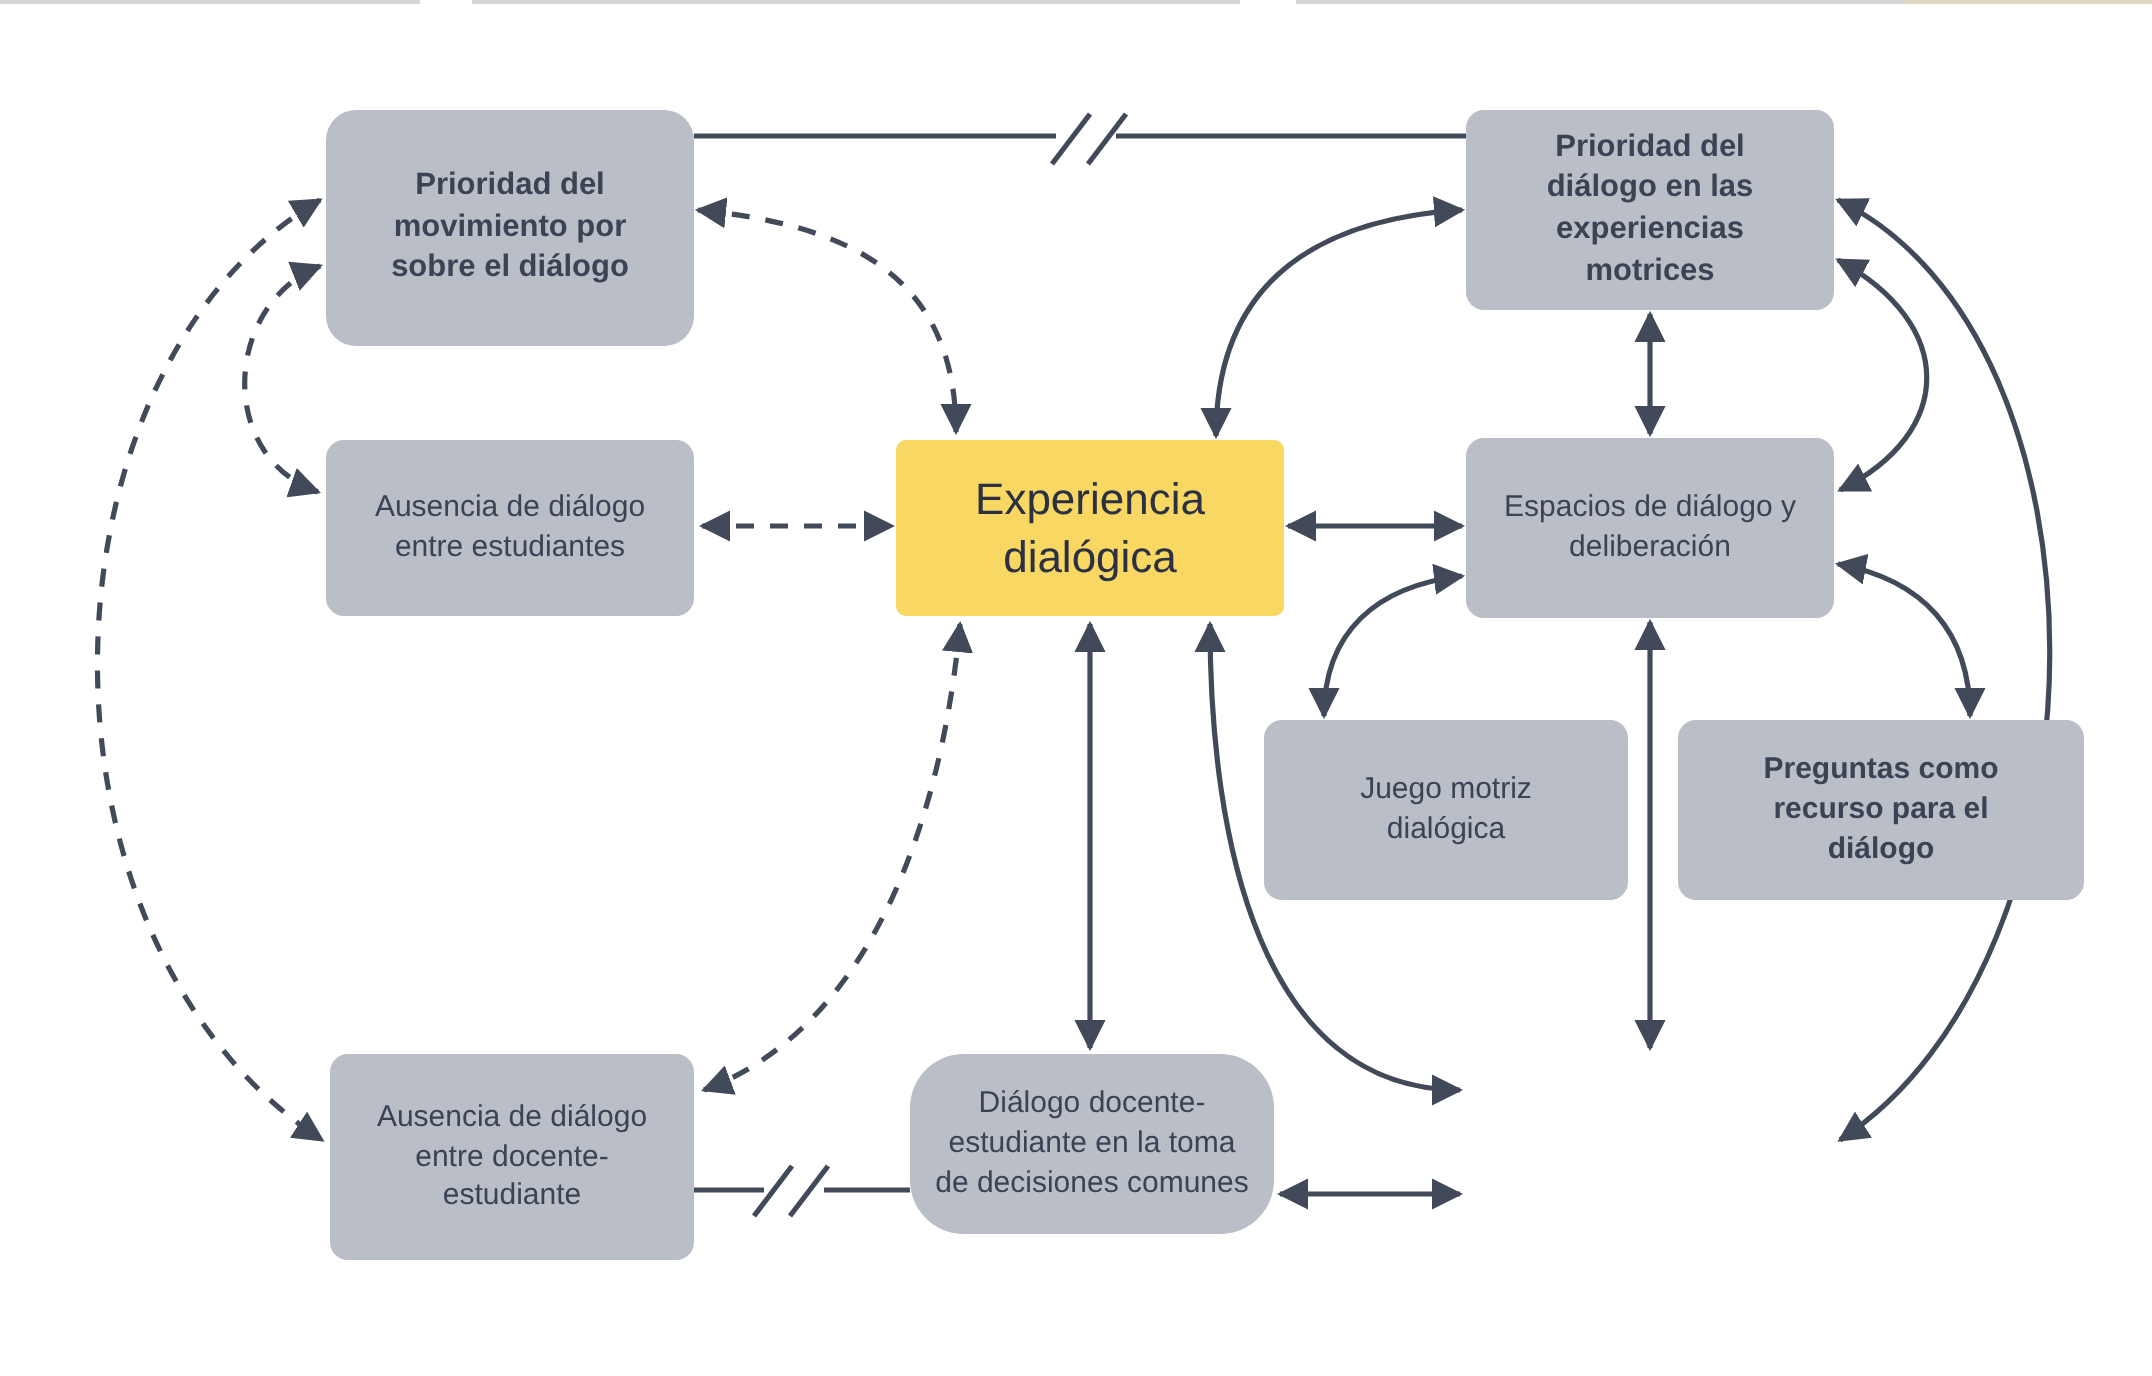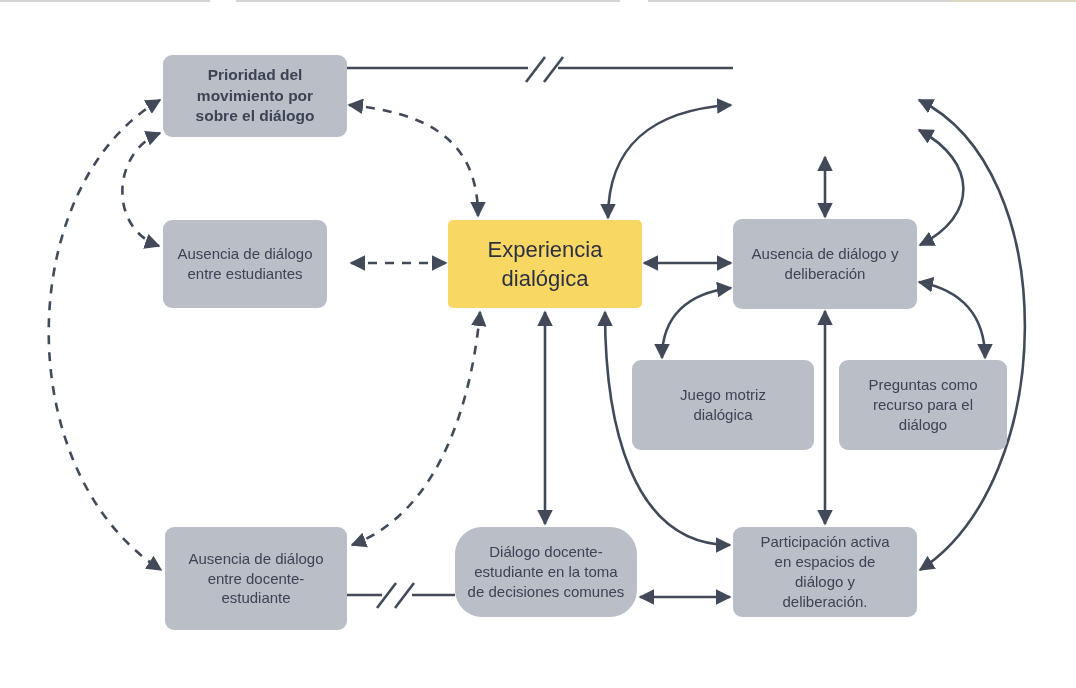--- a/index.html
+++ b/index.html
@@ -15,27 +15,27 @@
   .slash{stroke:#424a5a;stroke-width:2.6;}
   .node{
     position:absolute;display:flex;align-items:center;justify-content:center;
     text-align:center;background:#b9bec7;border-radius:9px;color:#3c4354;
     font-size:15px;line-height:1.33;
   }
   .node .lbl{display:inline-block;}
   .node.bold{font-weight:bold;font-size:15.5px;}
   .node.yellow{background:#f8d763;color:#2b3143;font-weight:normal;font-size:22px;border-radius:5px;}
   
-  .n1{left:163px;top:55px;width:184px;height:82px;}   .n1 .lbl{max-width:150px;}
-  .n2{left:163px;top:220px;width:164px;height:88px;}  .n2 .lbl{max-width:150px;}
+  .n1{left:163px;top:55px;width:184px;height:118px;border-radius:15px;}   .n1 .lbl{max-width:150px;}
+  .n2{left:163px;top:220px;width:184px;height:88px;}  .n2 .lbl{max-width:150px;}
   .n3{left:448px;top:220px;width:194px;height:88px;}  .n3 .lbl{max-width:180px;}
   .n4{left:733px;top:55px;width:184px;height:100px;}  .n4 .lbl{max-width:118px;}
   .n5{left:733px;top:219px;width:184px;height:90px;}  .n5 .lbl{max-width:160px;}
   .n6{left:632px;top:360px;width:182px;height:90px;}  .n6 .lbl{max-width:100px;}
-  .n7{left:839px;top:360px;width:168px;height:90px;}  .n7 .lbl{max-width:120px;}
+  .n7{left:839px;top:360px;width:203px;height:90px;font-weight:bold;}  .n7 .lbl{max-width:120px;}
   .n8{left:165px;top:527px;width:182px;height:103px;}  .n8 .lbl{max-width:150px;}
   .n9{left:455px;top:527px;width:182px;height:90px;border-radius:27px;}  .n9 .lbl{max-width:158px;}
   .n10{left:733px;top:527px;width:184px;height:90px;} .n10 .lbl{max-width:140px;}
 </style>
 </head>
 <body>
 
 <div class="canvas">
 
   <div class="topline" style="left:0;width:210px"></div>
@@ -81,32 +81,32 @@
 
   <div class="node bold n1">
     <span class="lbl">Prioridad del movimiento por sobre el diálogo</span>
   </div>
   <div class="node n2">
     <span class="lbl">Ausencia de diálogo entre estudiantes</span>
   </div>
   <div class="node yellow n3">
     <span class="lbl">Experiencia dialógica</span>
   </div>
+  <div class="node bold n4">
+    <span class="lbl">Prioridad del diálogo en las experiencias motrices</span>
+  </div>
   <div class="node n5">
-    <span class="lbl">Ausencia de diálogo y deliberación</span>
+    <span class="lbl">Espacios de diálogo y deliberación</span>
   </div>
   <div class="node n6">
     <span class="lbl">Juego motriz dialógica</span>
   </div>
   <div class="node n7">
     <span class="lbl">Preguntas como recurso para el diálogo</span>
   </div>
   <div class="node n8">
     <span class="lbl">Ausencia de diálogo entre docente-estudiante</span>
   </div>
   <div class="node n9">
     <span class="lbl">Diálogo docente-estudiante en la toma de decisiones comunes</span>
   </div>
-  <div class="node n10">
-    <span class="lbl">Participación activa en espacios de diálogo y deliberación.</span>
-  </div>
 
 </div>
 
 </body></html>

